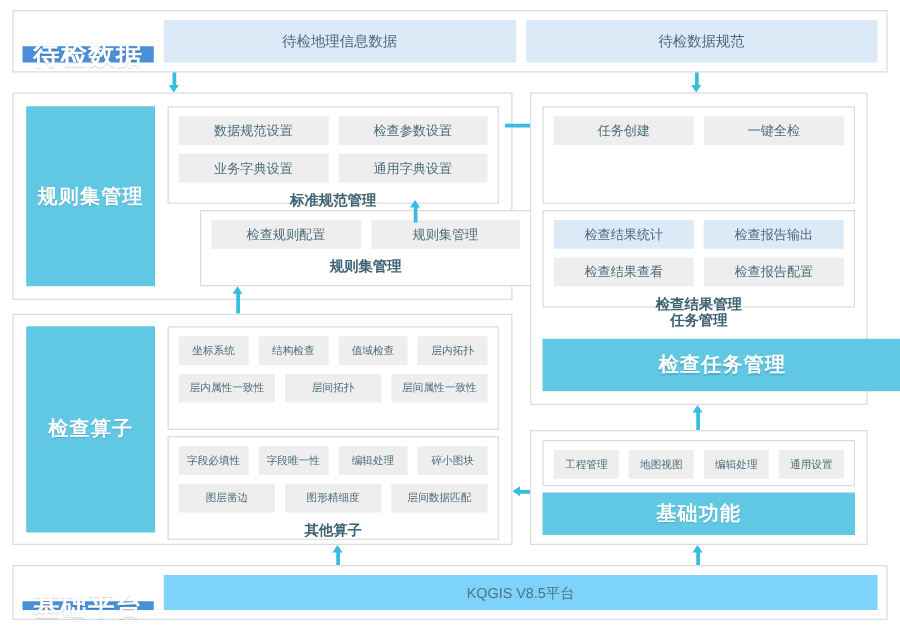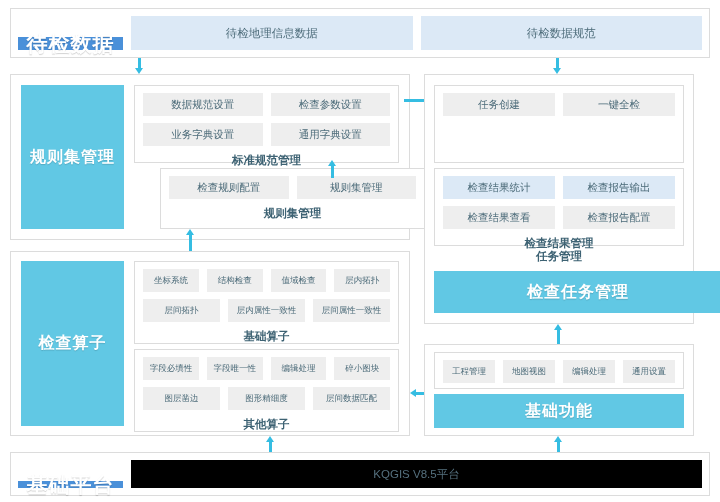--- a/index.html
+++ b/index.html
@@ -48,21 +48,21 @@
   }
   .strip-cell {
     flex: 1;
     display: flex;
     align-items: center;
     justify-content: center;
     font-size: 11.5px;
     color: #4c6b79;
     background: #dce9f6;
   }
-  .strip-cell.grey { background: #000000; color: #55707e; }
+  .strip-cell.grey { background: #7dd3fc; color: #55707e; }
 
   
   .cat-block {
     background: #61c8e4;
     color: #ffffff;
     font-size: 16px;
     font-weight: bold;
     letter-spacing: 1px;
     display: flex;
     align-items: center;
@@ -194,25 +194,24 @@
 <div class="cat-block" style="position:absolute; left:21px; top:261px; width:103px; height:165px;">检查算子</div>
 
 <div class="group" style="left:134px; top:261px; width:265px; height:83px;">
   <div class="tile-row">
     <div class="tile sm">坐标系统</div>
     <div class="tile sm">结构检查</div>
     <div class="tile sm">值域检查</div>
     <div class="tile sm">层内拓扑</div>
   </div>
   <div class="tile-row">
+    <div class="tile sm">层内属性一致性</div>
     <div class="tile sm">层间拓扑</div>
-    <div class="tile sm">层内属性一致性</div>
     <div class="tile sm">层间属性一致性</div>
   </div>
-  <div class="group-title">基础算子</div>
 </div>
 
 <div class="group" style="left:134px; top:349px; width:265px; height:83px;">
   <div class="tile-row">
     <div class="tile sm">字段必填性</div>
     <div class="tile sm">字段唯一性</div>
     <div class="tile sm">编辑处理</div>
     <div class="tile sm">碎小图块</div>
   </div>
   <div class="tile-row">

